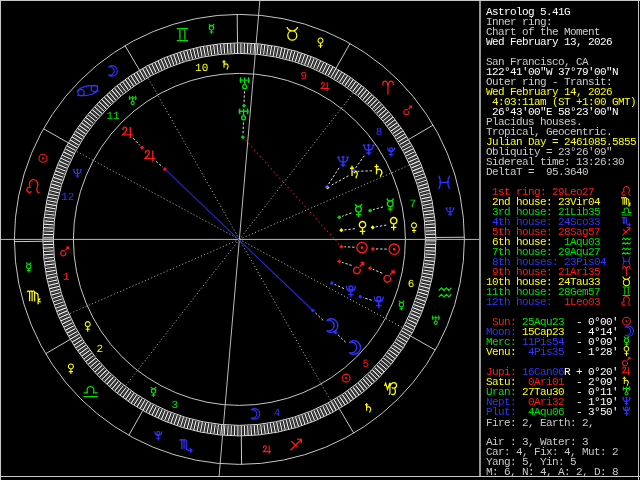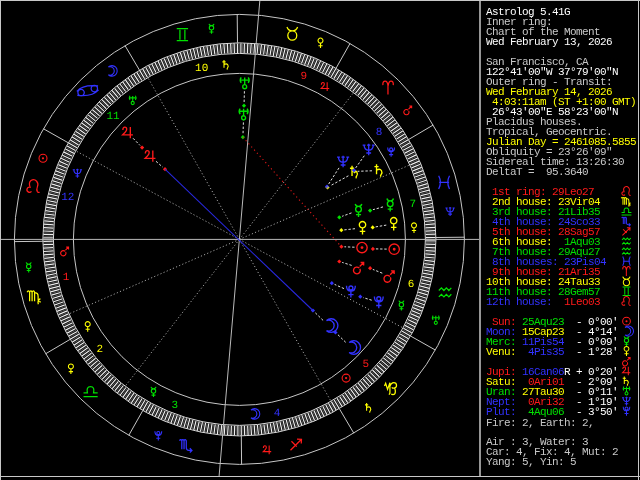--- a/index.html
+++ b/index.html
@@ -1109,12 +1109,13 @@
 <div class="r" style="top:346.5px"><span style="color:#ffff00">Venu:</span><span style="color:#ffffff"> </span><span style="color:#3232ff"> 4Pis35</span><span style="color:#ffffff">  - 1°28'</span></div>
 <div class="r" style="top:366.5px"><span style="color:#ff1a1a">Jupi:</span><span style="color:#ffffff"> </span><span style="color:#3232ff">16Can06</span><span style="color:#ffffff">R + 0°20'</span></div>
 <div class="r" style="top:376.5px"><span style="color:#ffff00">Satu:</span><span style="color:#ffffff"> </span><span style="color:#ff1a1a"> 0Ari01</span><span style="color:#ffffff">  - 2°09'</span></div>
 <div class="r" style="top:386.5px"><span style="color:#00e000">Uran:</span><span style="color:#ffffff"> </span><span style="color:#ffff00">27Tau30</span><span style="color:#ffffff">  - 0°11'</span></div>
 <div class="r" style="top:396.5px"><span style="color:#3232ff">Nept:</span><span style="color:#ffffff"> </span><span style="color:#ff1a1a"> 0Ari32</span><span style="color:#ffffff">  - 1°19'</span></div>
 <div class="r" style="top:406.5px"><span style="color:#3232ff">Plut:</span><span style="color:#ffffff"> </span><span style="color:#00e000"> 4Aqu06</span><span style="color:#ffffff">  - 3°50'</span></div>
 <div class="r" style="top:418px"><span style="color:#c8c8c8">Fire: 2, Earth: 2,</span></div>
 <div class="r" style="top:436.5px"><span style="color:#c8c8c8">Air : 3, Water: 3</span></div>
 <div class="r" style="top:446.5px"><span style="color:#c8c8c8">Car: 4, Fix: 4, Mut: 2</span></div>
 <div class="r" style="top:456.5px"><span style="color:#c8c8c8">Yang: 5, Yin: 5</span></div>
+<div class="r" style="top:466.5px"><span style="color:#c8c8c8">M: 6, N: 4, A: 2, D: 8</span></div>
 </div>
 </body></html>

